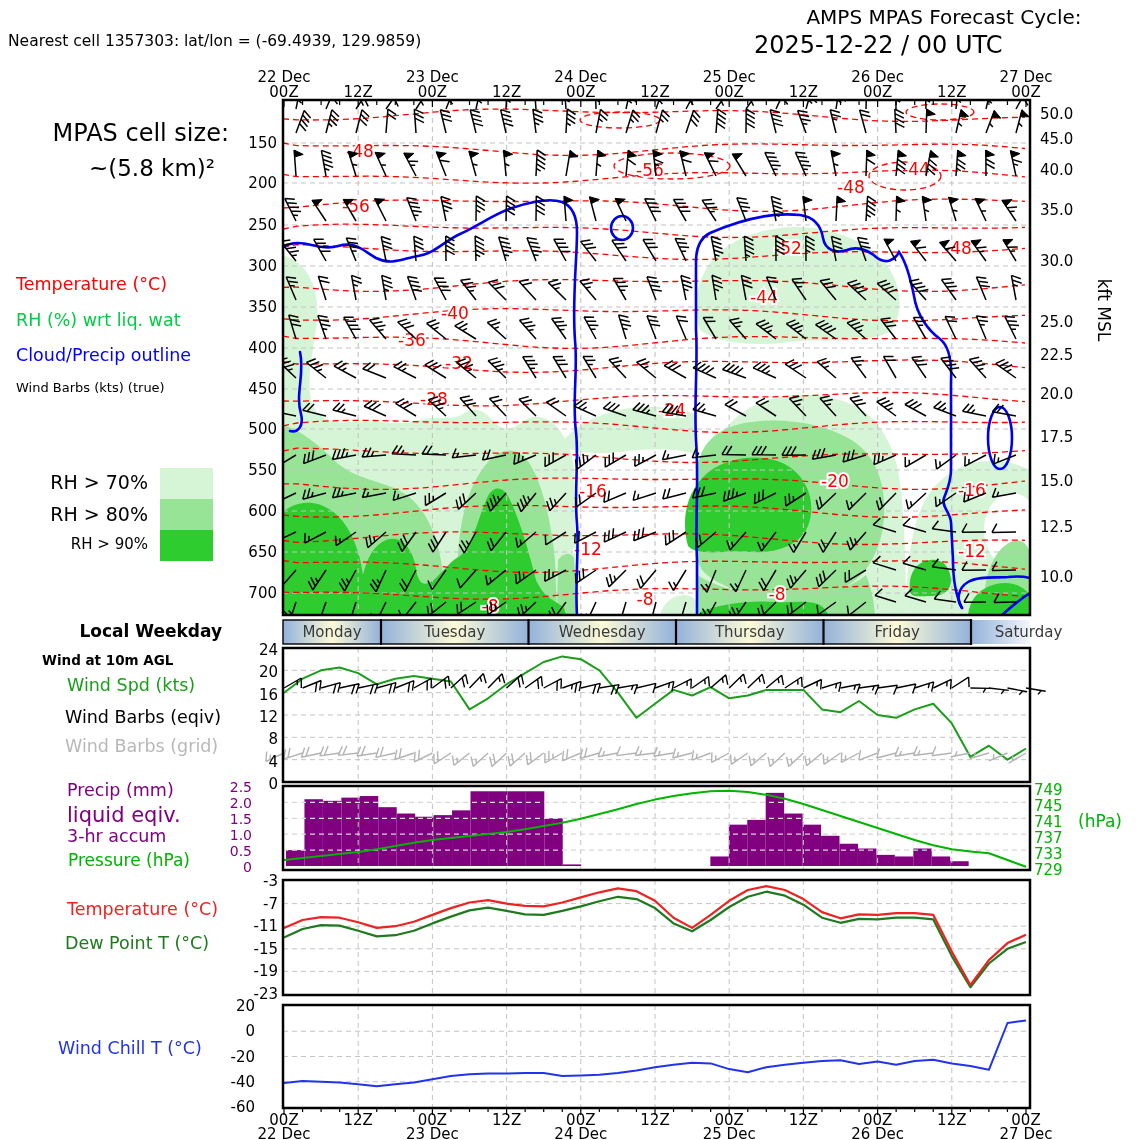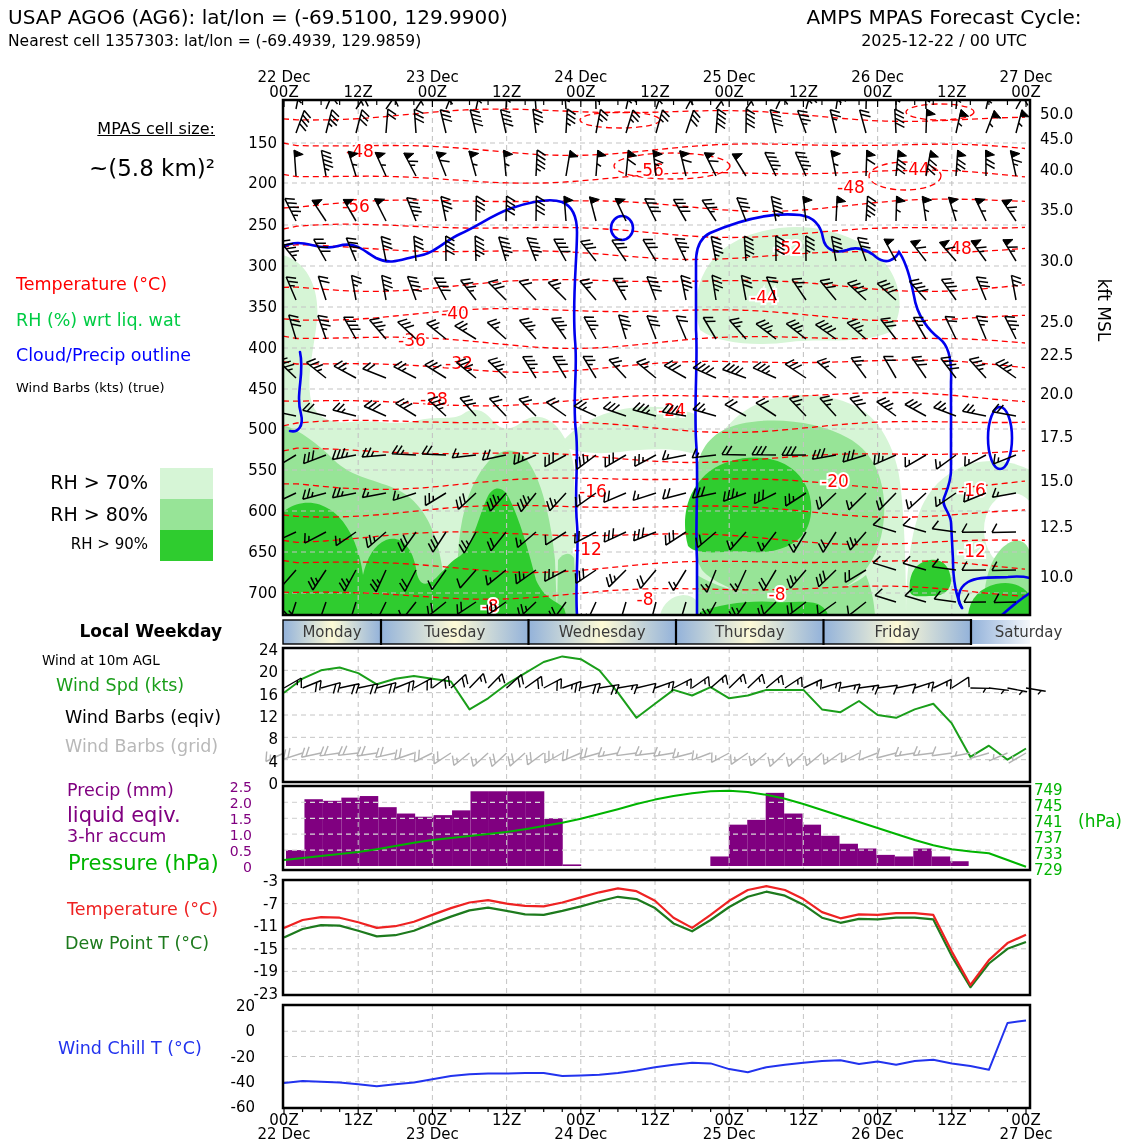--- a/index.html
+++ b/index.html
@@ -931,44 +931,43 @@
         <text x="506.6" y="1125" font-size="15" fill="#000" text-anchor="middle" font-family="DejaVu Sans, Liberation Sans, sans-serif">12Z</text>
         <text x="655" y="1125" font-size="15" fill="#000" text-anchor="middle" font-family="DejaVu Sans, Liberation Sans, sans-serif">12Z</text>
         <text x="803.4" y="1125" font-size="15" fill="#000" text-anchor="middle" font-family="DejaVu Sans, Liberation Sans, sans-serif">12Z</text>
         <text x="951.8" y="1125" font-size="15" fill="#000" text-anchor="middle" font-family="DejaVu Sans, Liberation Sans, sans-serif">12Z</text>
       </g>
       <rect x="160" y="468" width="53" height="31" fill="#d6f5d6"></rect>
       <rect x="160" y="499" width="53" height="31" fill="#97e497"></rect>
       <rect x="160" y="530" width="53" height="31" fill="#2fcc2f"></rect>
     </svg>
 
-<div class="lbl" style="left:8px;top:6px;font-size:20px;">USAP AGO6 (AG6): lat/lon = (-69.5100, 129.9900)</div>
 <div class="lbl" style="left:8px;top:33px;font-size:15.5px;">Nearest cell 1357303: lat/lon = (-69.4939, 129.9859)</div>
 <div class="lbl" style="left:754px;top:6px;width:380px;text-align:center;font-size:20px;">AMPS MPAS Forecast Cycle:</div>
-<div class="lbl" style="left:754px;top:32px;width:380px;text-align:center;font-size:16px;">2025-12-22 / 00 UTC</div>
+<div class="lbl" style="left:754px;top:32px;width:380px;font-size:24px;">2025-12-22 / 00 UTC</div>
 
-<div class="lbl ra" style="left:10px;top:120px;width:205px;font-size:16px;text-decoration:underline;">MPAS cell size:</div>
+<div class="lbl ra" style="left:24px;top:120px;width:205px;font-size:24px;">MPAS cell size:</div>
 <div class="lbl ra" style="left:10px;top:155px;width:205px;font-size:23px;">~(5.8 km)²</div>
 
 <div class="lbl" style="left:16px;top:274px;font-size:17.5px;color:#ff0000;">Temperature (°C)</div>
 <div class="lbl" style="left:16px;top:310px;font-size:17.5px;color:#00cc44;">RH (%) wrt liq. wat</div>
 <div class="lbl" style="left:16px;top:345px;font-size:17.5px;color:#0000ff;">Cloud/Precip outline</div>
 <div class="lbl" style="left:16px;top:381px;font-size:13px;color:#000000;">Wind Barbs (kts) (true)</div>
 
 <div class="lbl ra legendrow" style="top:472px;width:148px;font-size:19px;">RH &gt; 70%</div>
 <div class="lbl ra legendrow" style="top:504px;width:148px;font-size:19px;">RH &gt; 80%</div>
 <div class="lbl ra legendrow" style="top:536px;width:148px;font-size:15px;">RH &gt; 90%</div>
 
 <div class="lbl ra" style="left:15px;top:622px;width:207px;font-size:17px;font-weight:bold;">Local Weekday</div>
-<div class="lbl" style="left:42px;top:653px;font-size:13.5px;">Wind at 10m AGL</div>
-<div class="lbl" style="left:56px;top:675px;font-size:17.5px;color:#1a9e1a;">Wind Spd (kts)</div>
+<div class="lbl" style="left:42px;top:653px;font-size:13.5px;font-weight:bold;">Wind at 10m AGL</div>
+<div class="lbl" style="left:67px;top:675px;font-size:17.5px;color:#1a9e1a;">Wind Spd (kts)</div>
 <div class="lbl" style="left:65px;top:707px;font-size:17.5px;">Wind Barbs (eqiv)</div>
 <div class="lbl" style="left:65px;top:736px;font-size:17.5px;color:#b8b8b8;">Wind Barbs (grid)</div>
 <div class="lbl" style="left:67px;top:780px;font-size:17.5px;color:#800080;">Precip (mm)</div>
 <div class="lbl" style="left:67px;top:803px;font-size:21px;color:#800080;">liquid eqiv.</div>
 <div class="lbl" style="left:67px;top:826px;font-size:17.5px;color:#800080;">3-hr accum</div>
-<div class="lbl" style="left:68px;top:851px;font-size:21px;color:#00b400;">Pressure (hPa)</div>
+<div class="lbl" style="left:68px;top:851px;font-size:17px;color:#00b400;">Pressure (hPa)</div>
 <div class="lbl" style="left:67px;top:899px;font-size:17.5px;color:#ee2222;">Temperature (°C)</div>
 <div class="lbl" style="left:65px;top:933px;font-size:17.5px;color:#1d7a1d;">Dew Point T (°C)</div>
 <div class="lbl" style="left:58px;top:1038px;font-size:17.5px;color:#2233ee;">Wind Chill T (°C)</div>
 <div class="lbl" style="left:1078px;top:812px;font-size:17px;color:#00b400;">(hPa)</div>
 
 </div>
 
 </body></html>

